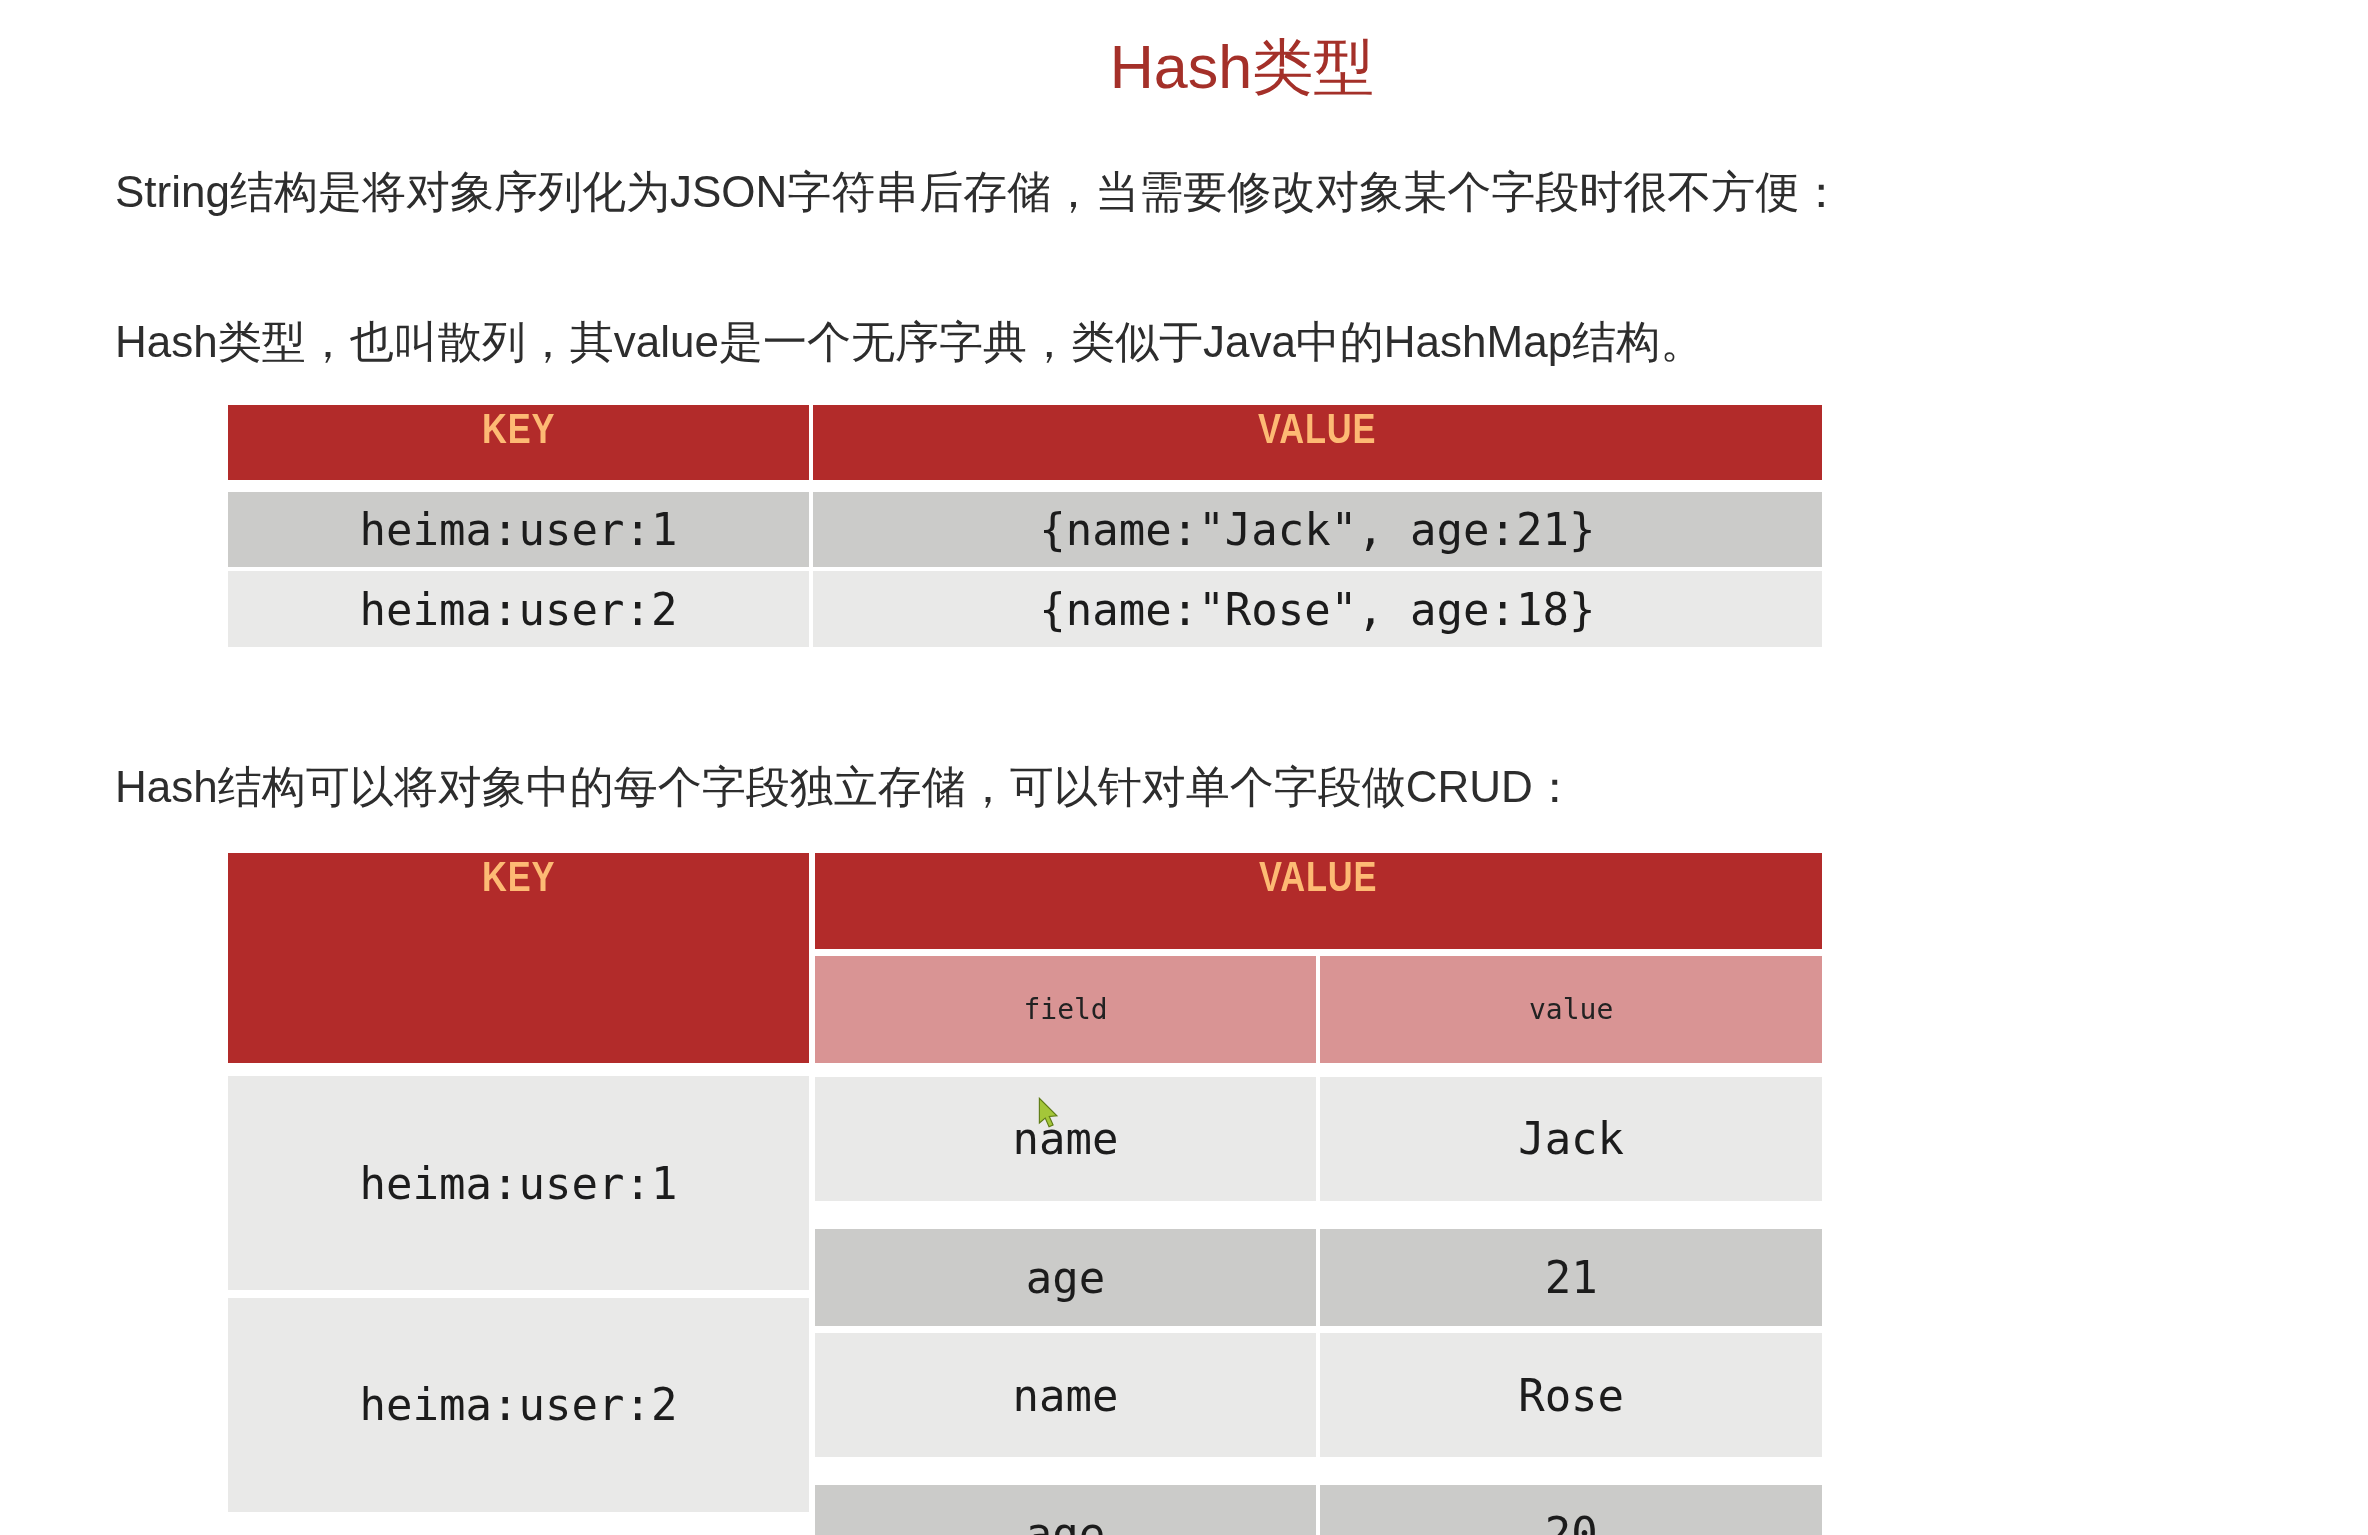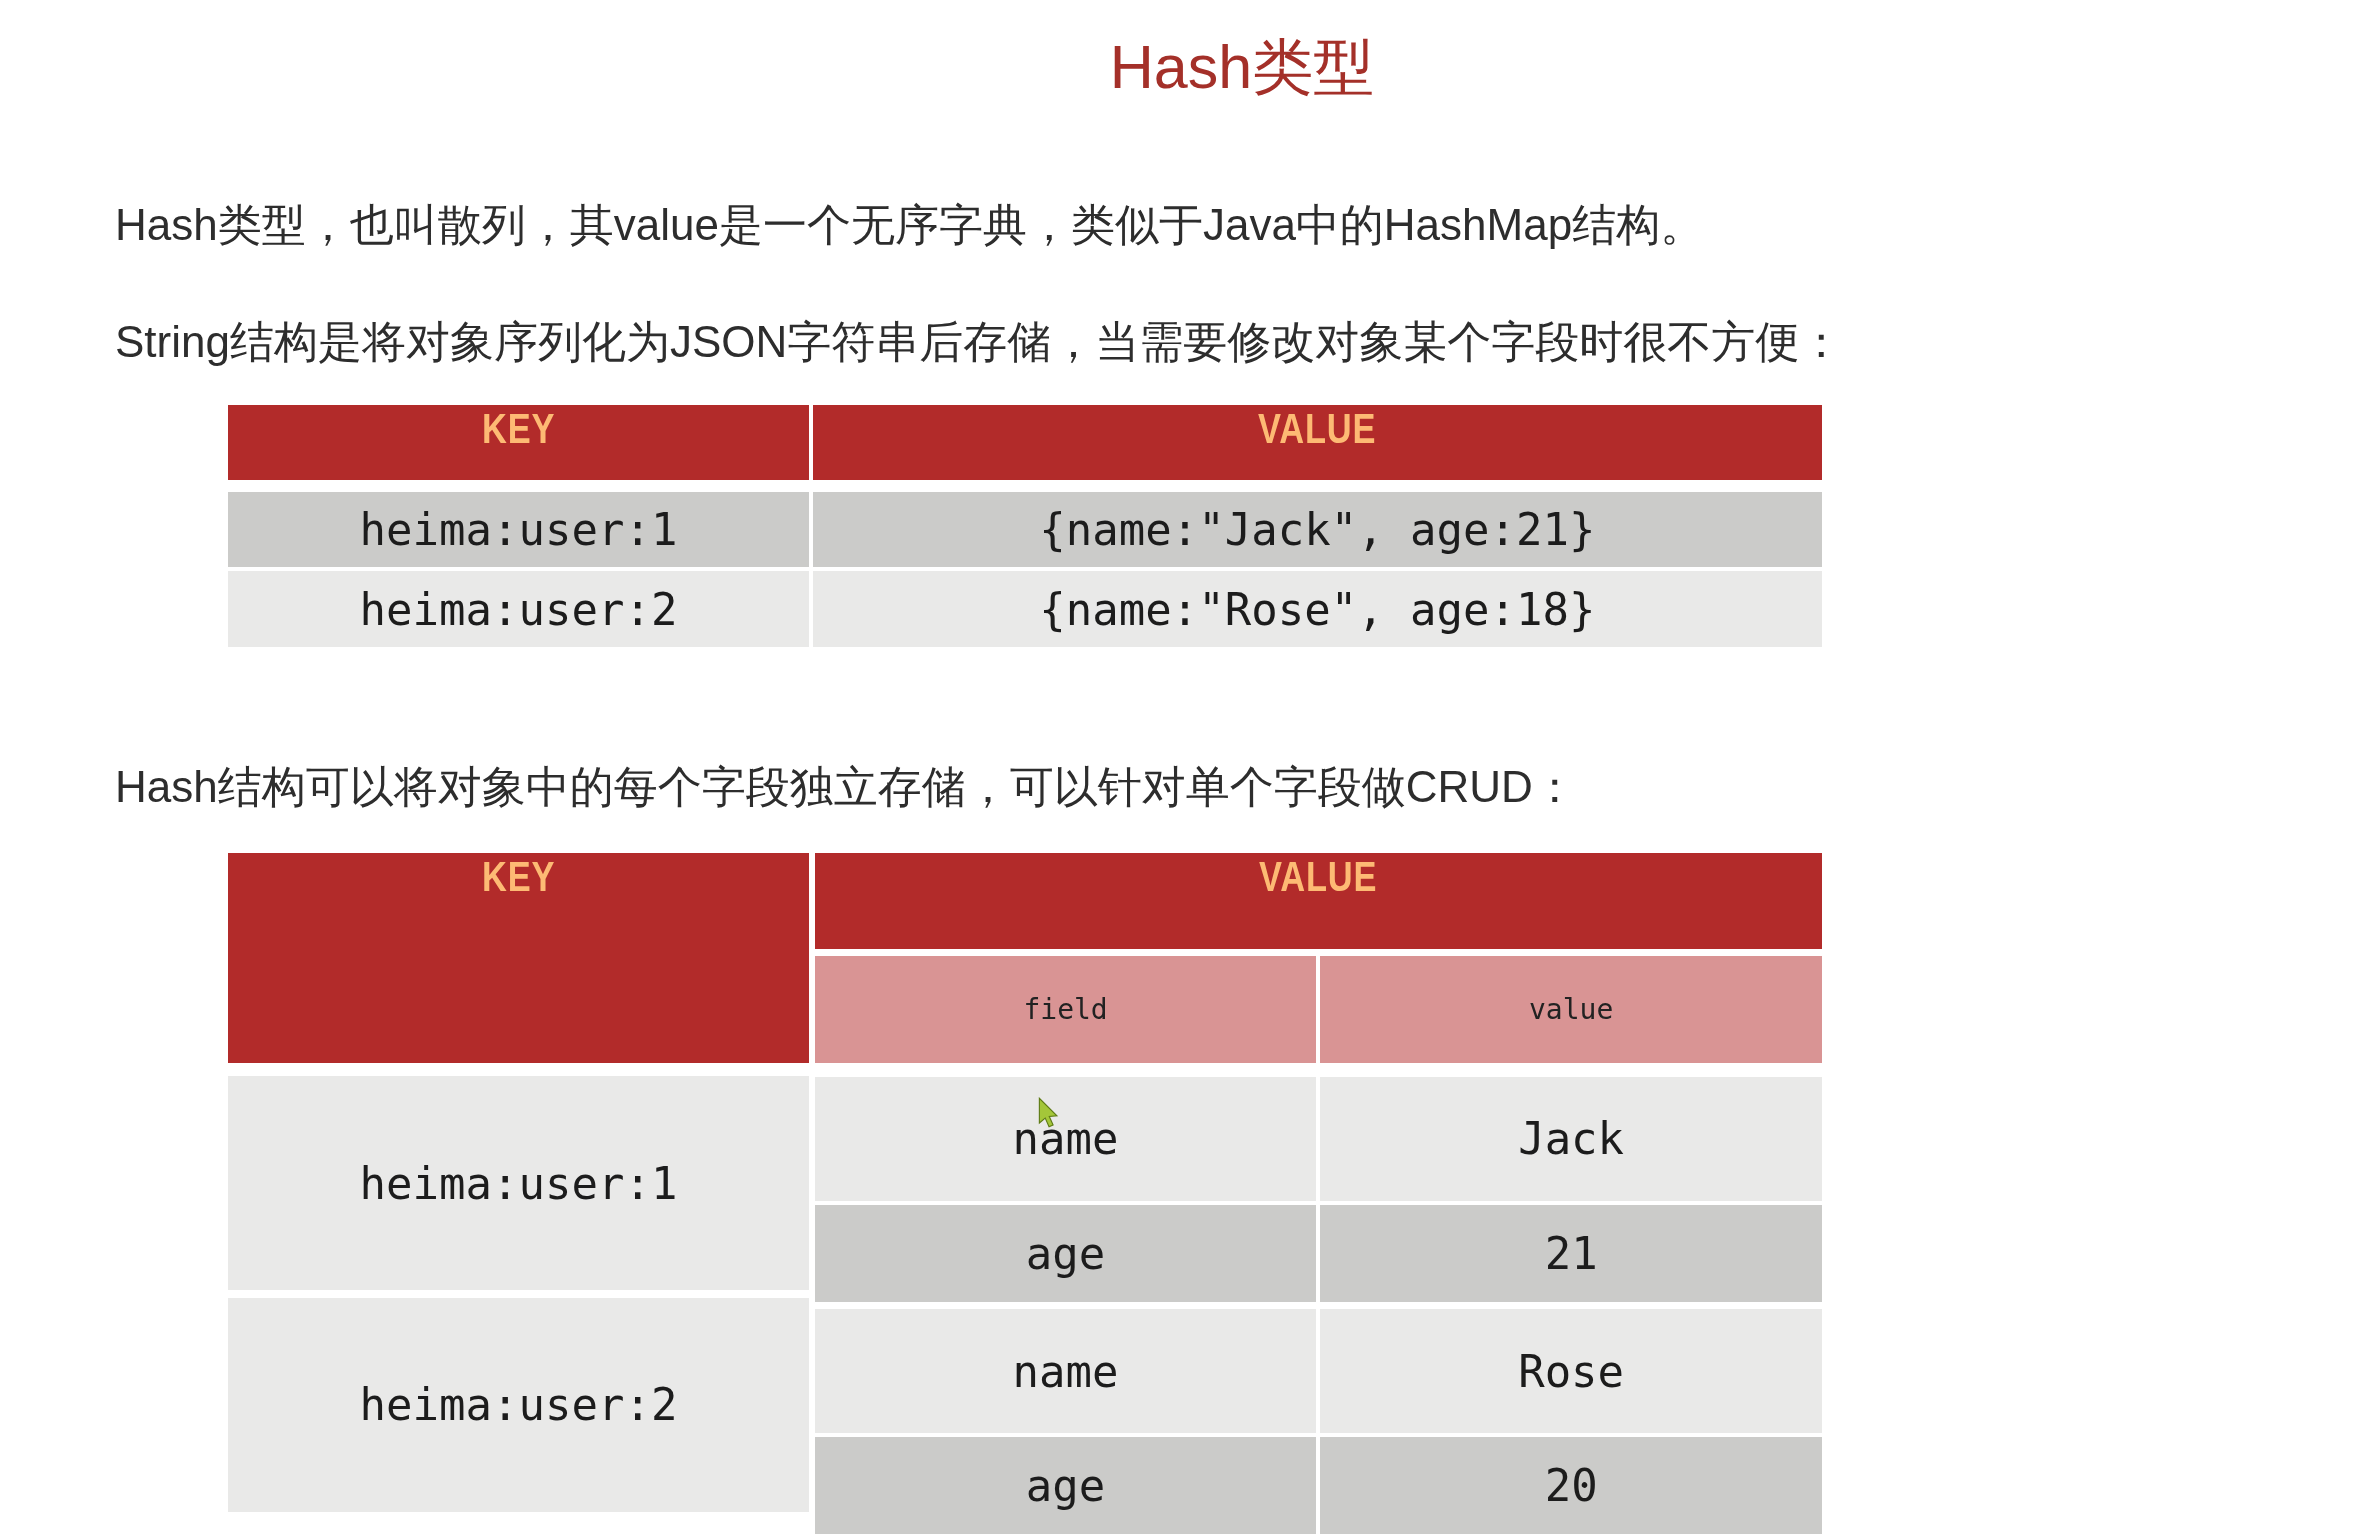--- a/index.html
+++ b/index.html
@@ -64,36 +64,36 @@
   .t2-key-hdr { height: 210px; }
   .t2-val-hdr { height: 96px; }
   .t2-sub { height: 107px; display: flex; }
   .sub-cell {
     flex: 1; background: var(--sub-pink, #d99494);
     display: flex; align-items: center; justify-content: center;
     font-size: 28px; color: #222222;
   }
   .t2 .body-row { display: flex; }
   .rh106 { height: 124px; }
-  .rh114 { height: 97px; }
+  .rh114 { height: 97px; margin-top: 24px; }
   .fcell { flex: 1; }
   .key-body { height: 214px; }
 
   .cursor { position: absolute; left: 1036px; top: 1097px; width: 27px; height: 34px; }
 </style>
 </head>
 <body>
 
 <div class="content">
 
   <h1 class="page-title">Hash类型</h1>
 
+  <p class="para p2">String结构是将对象序列化为JSON字符串后存储，当需要修改对象某个字段时很不方便：</p>
+
   <p class="para p1">Hash类型，也叫散列，其value是一个无序字典，类似于Java中的HashMap结构。</p>
-
-  <p class="para p2">String结构是将对象序列化为JSON字符串后存储，当需要修改对象某个字段时很不方便：</p>
 
   <div class="tbl t1">
     <div class="hrow">
       <div class="hdr key-col">
         <span class="hdr-text">KEY</span>
       </div>
       <div class="vdiv4"></div>
       <div class="hdr val-col">
         <span class="hdr-text">VALUE</span>
       </div>

